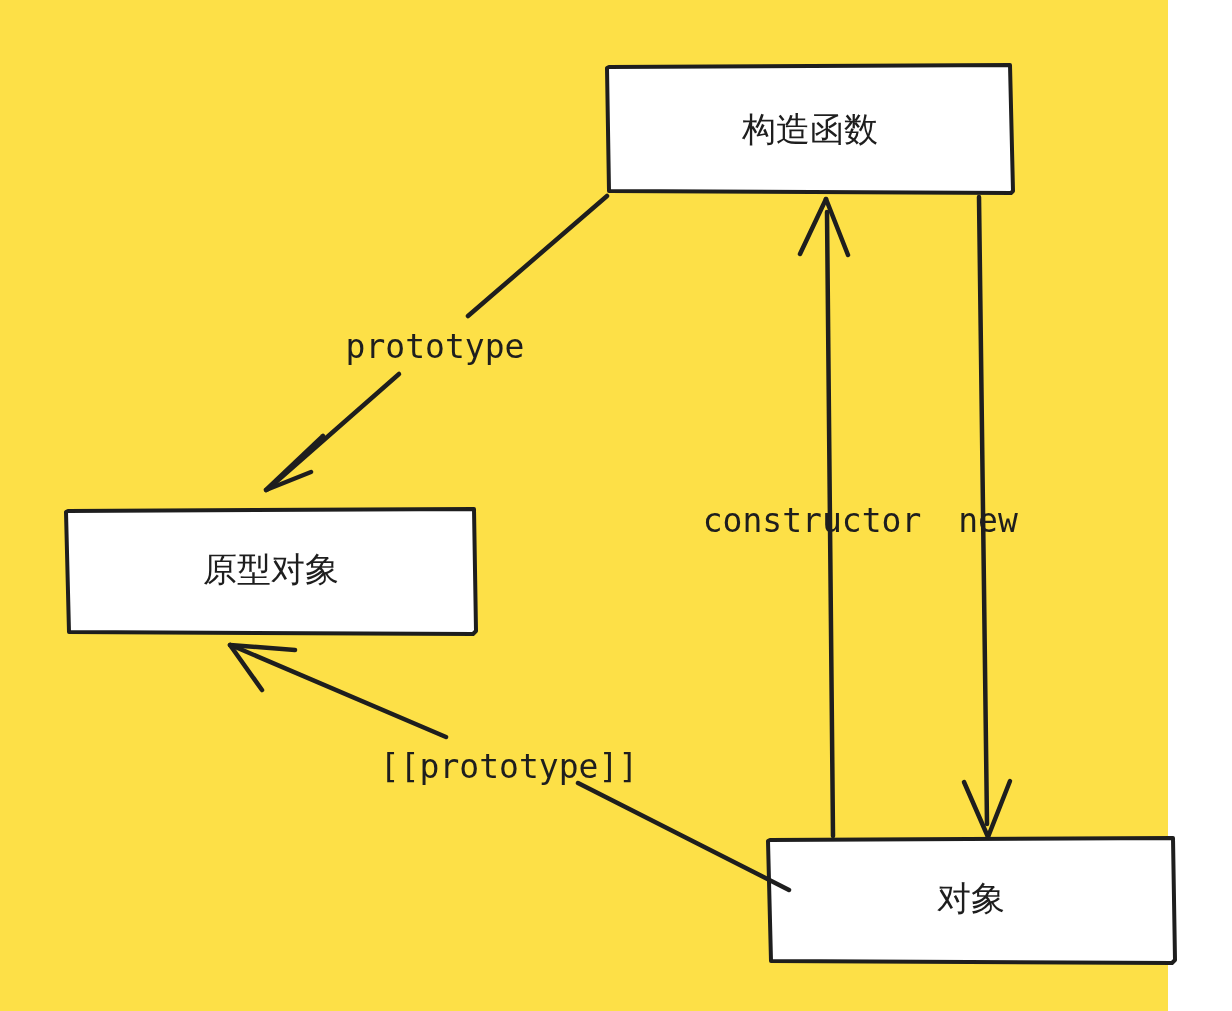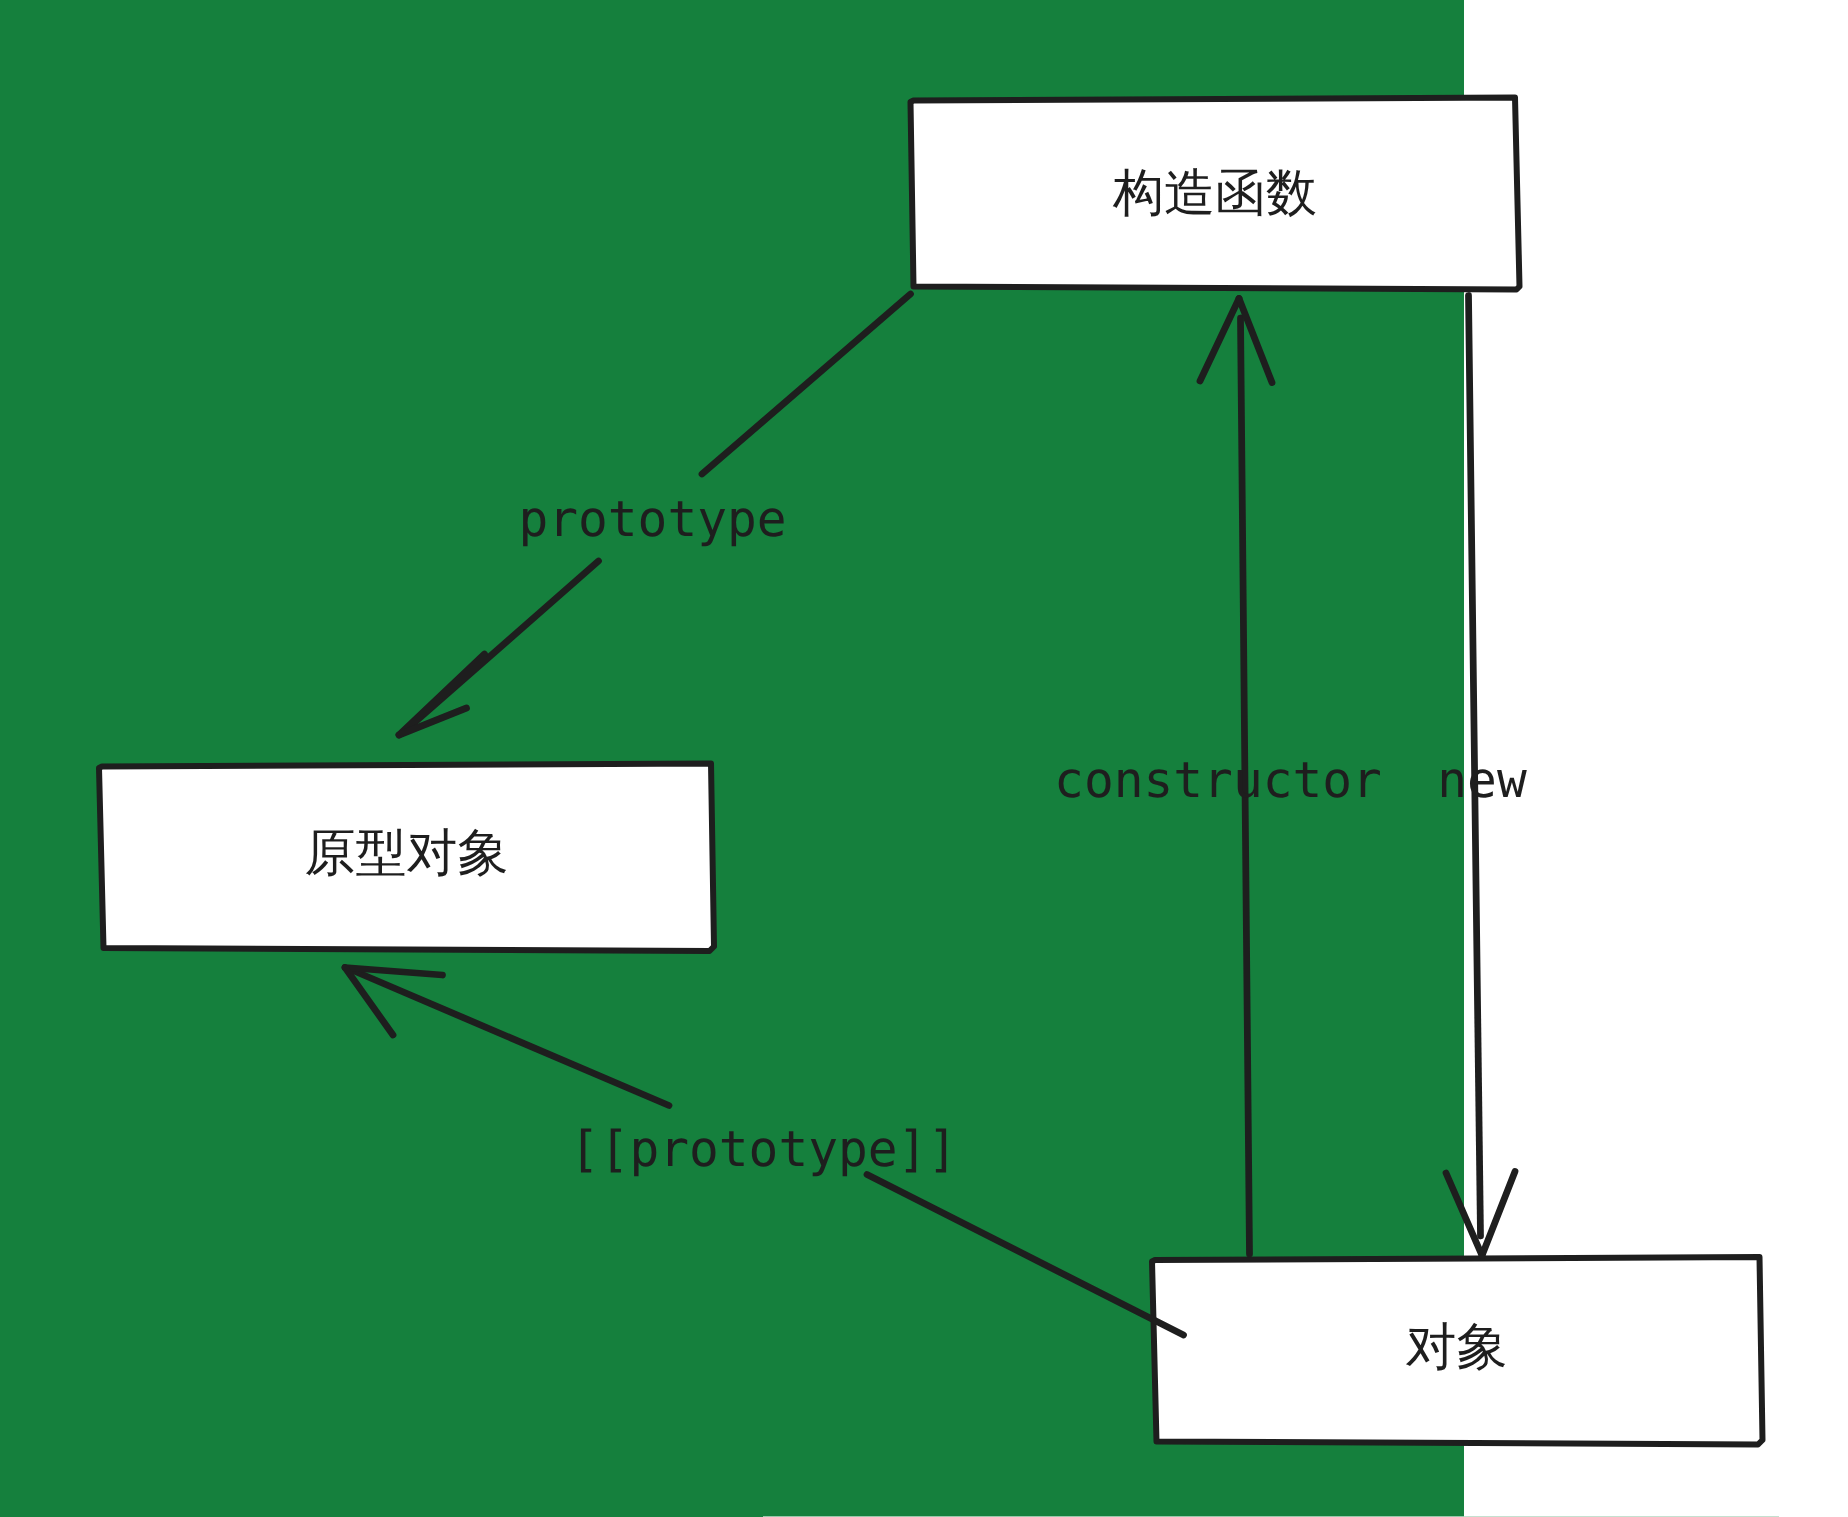--- a/index.html
+++ b/index.html
@@ -9,23 +9,23 @@
     background: #ffffff;
   }
   body {
     width: 1232px;
     height: 1011px;
     overflow: hidden;
     font-family: "Liberation Sans", sans-serif;
   }
   #canvas {
     position: relative;
-    width: 976px;
+    width: 1168px;
     height: 1011px;
-    background: #15803d;
+    background: #fde047;
   }
   #diagram-svg {
     position: absolute;
     inset: 0;
     width: 1232px;
     height: 1011px;
   }
   .box-shape {
     fill: #ffffff;
     stroke: #1e1e1e;

